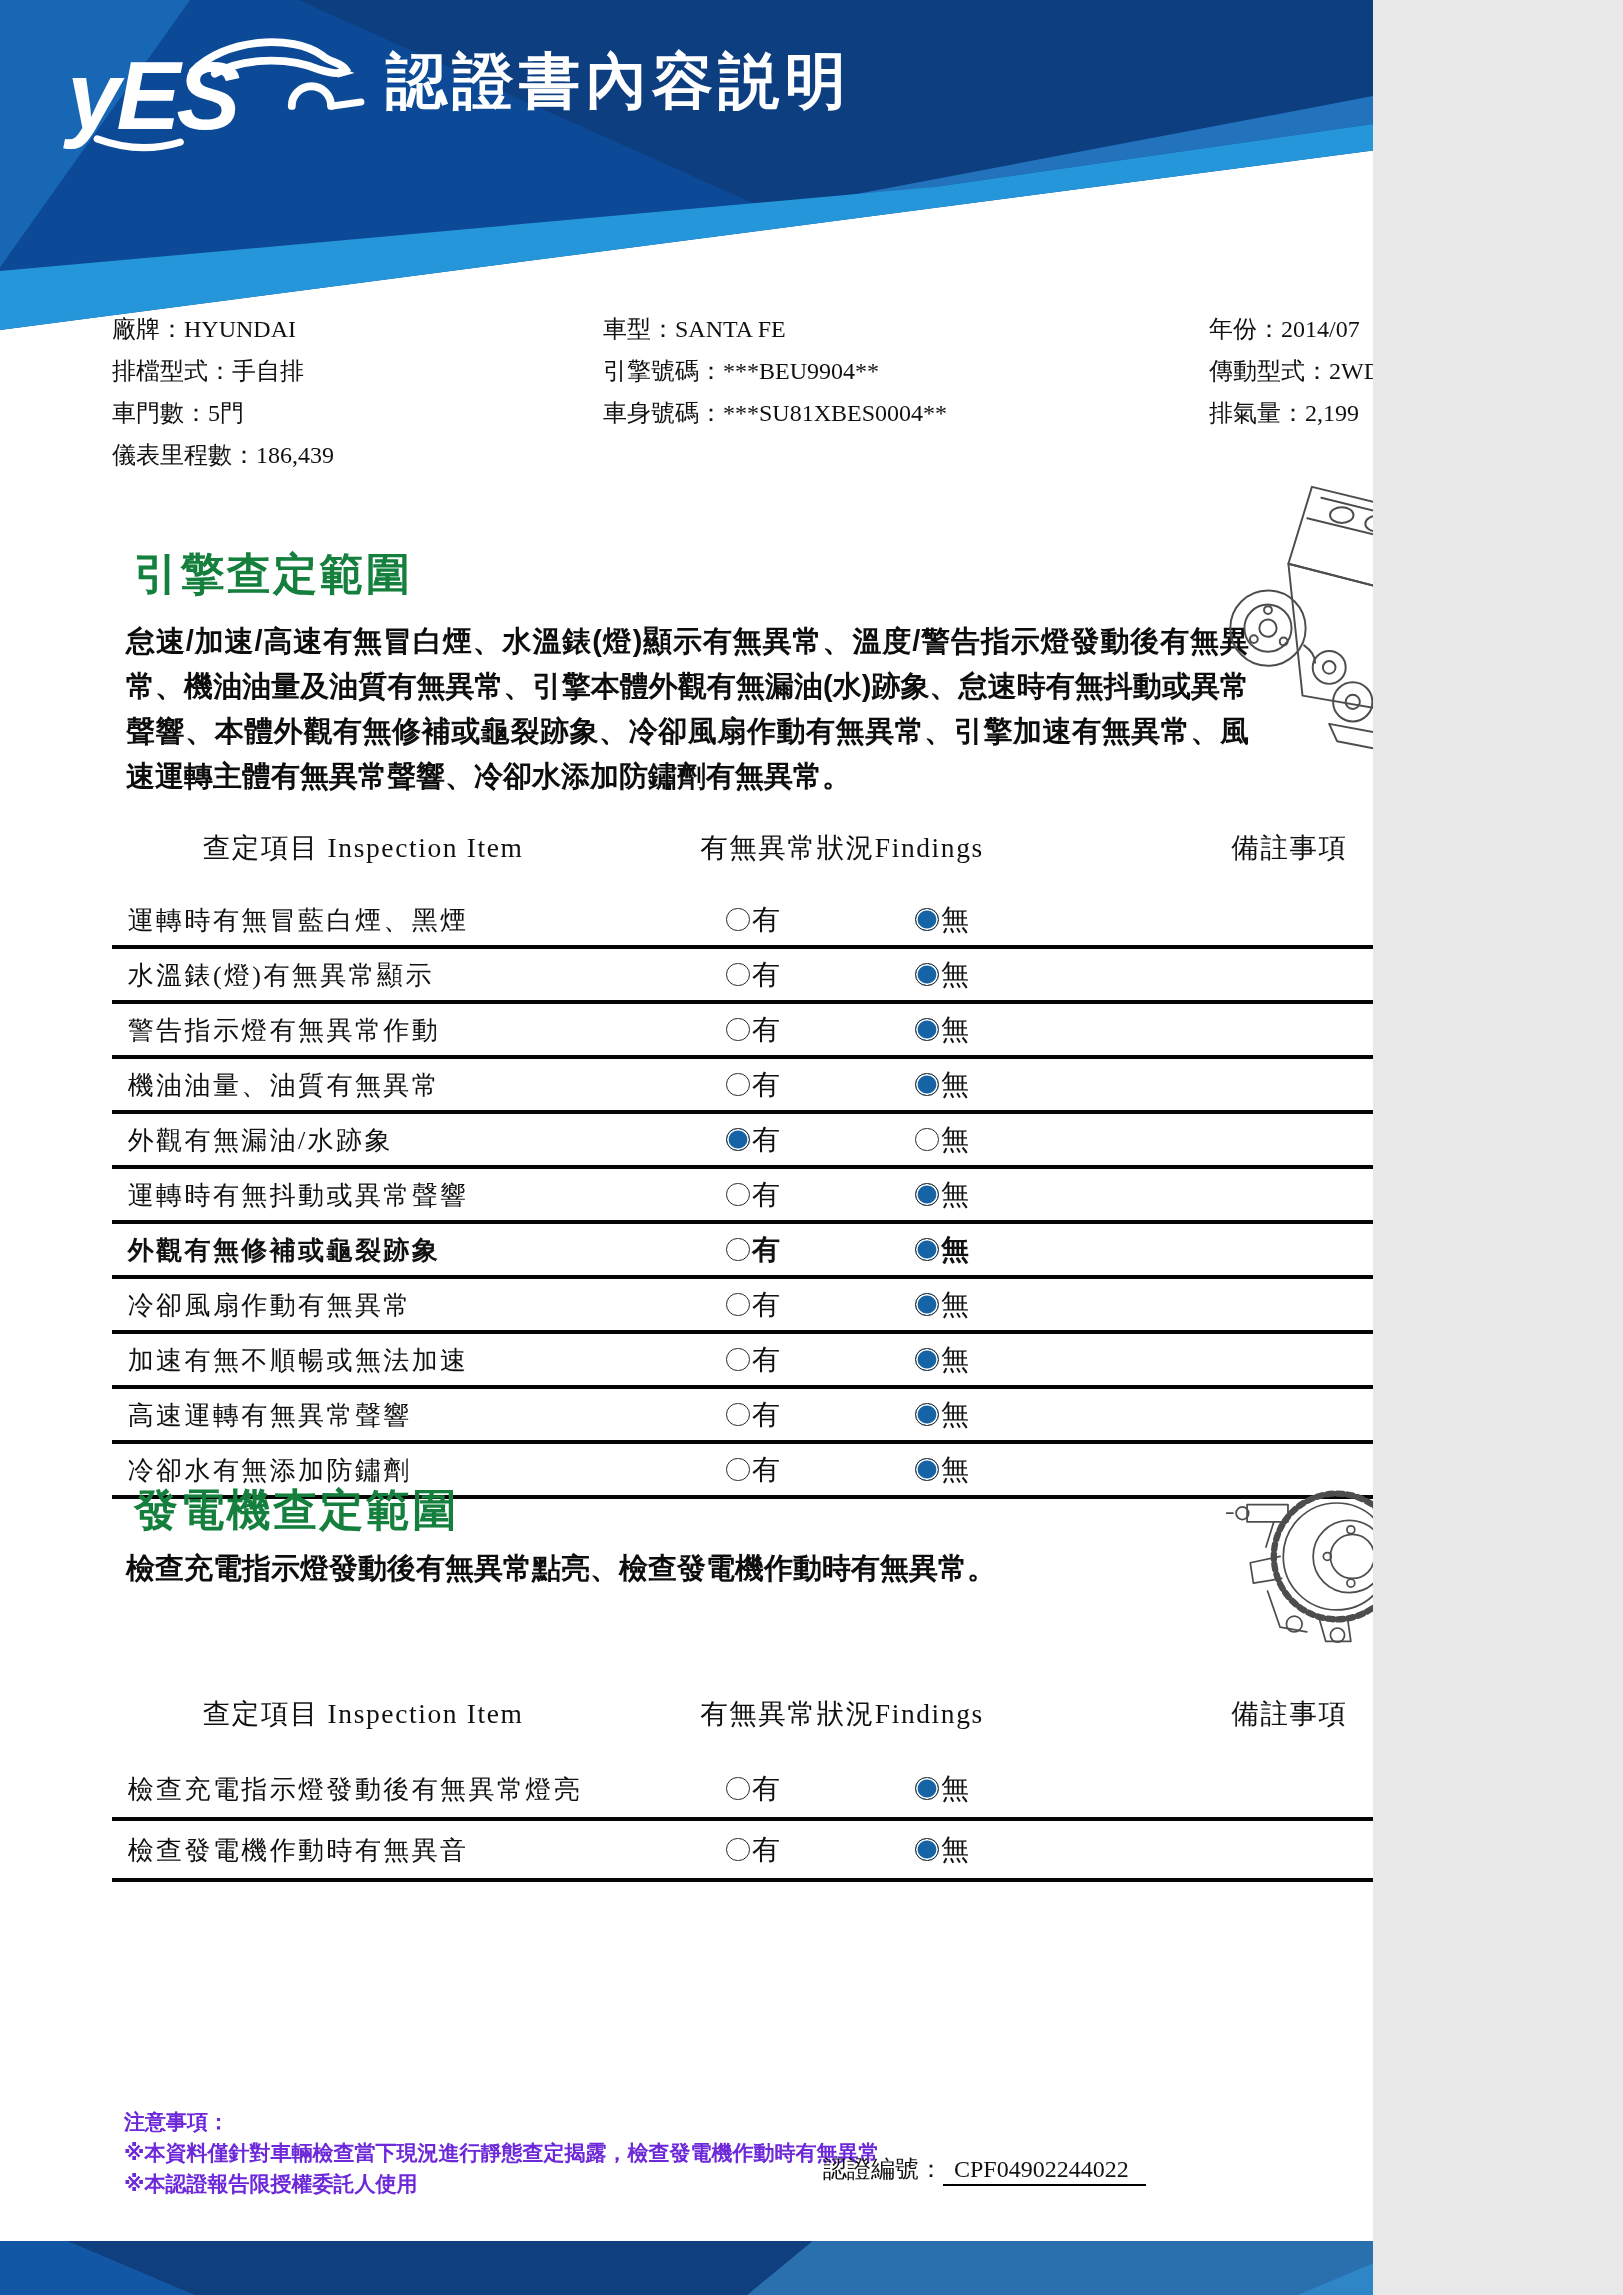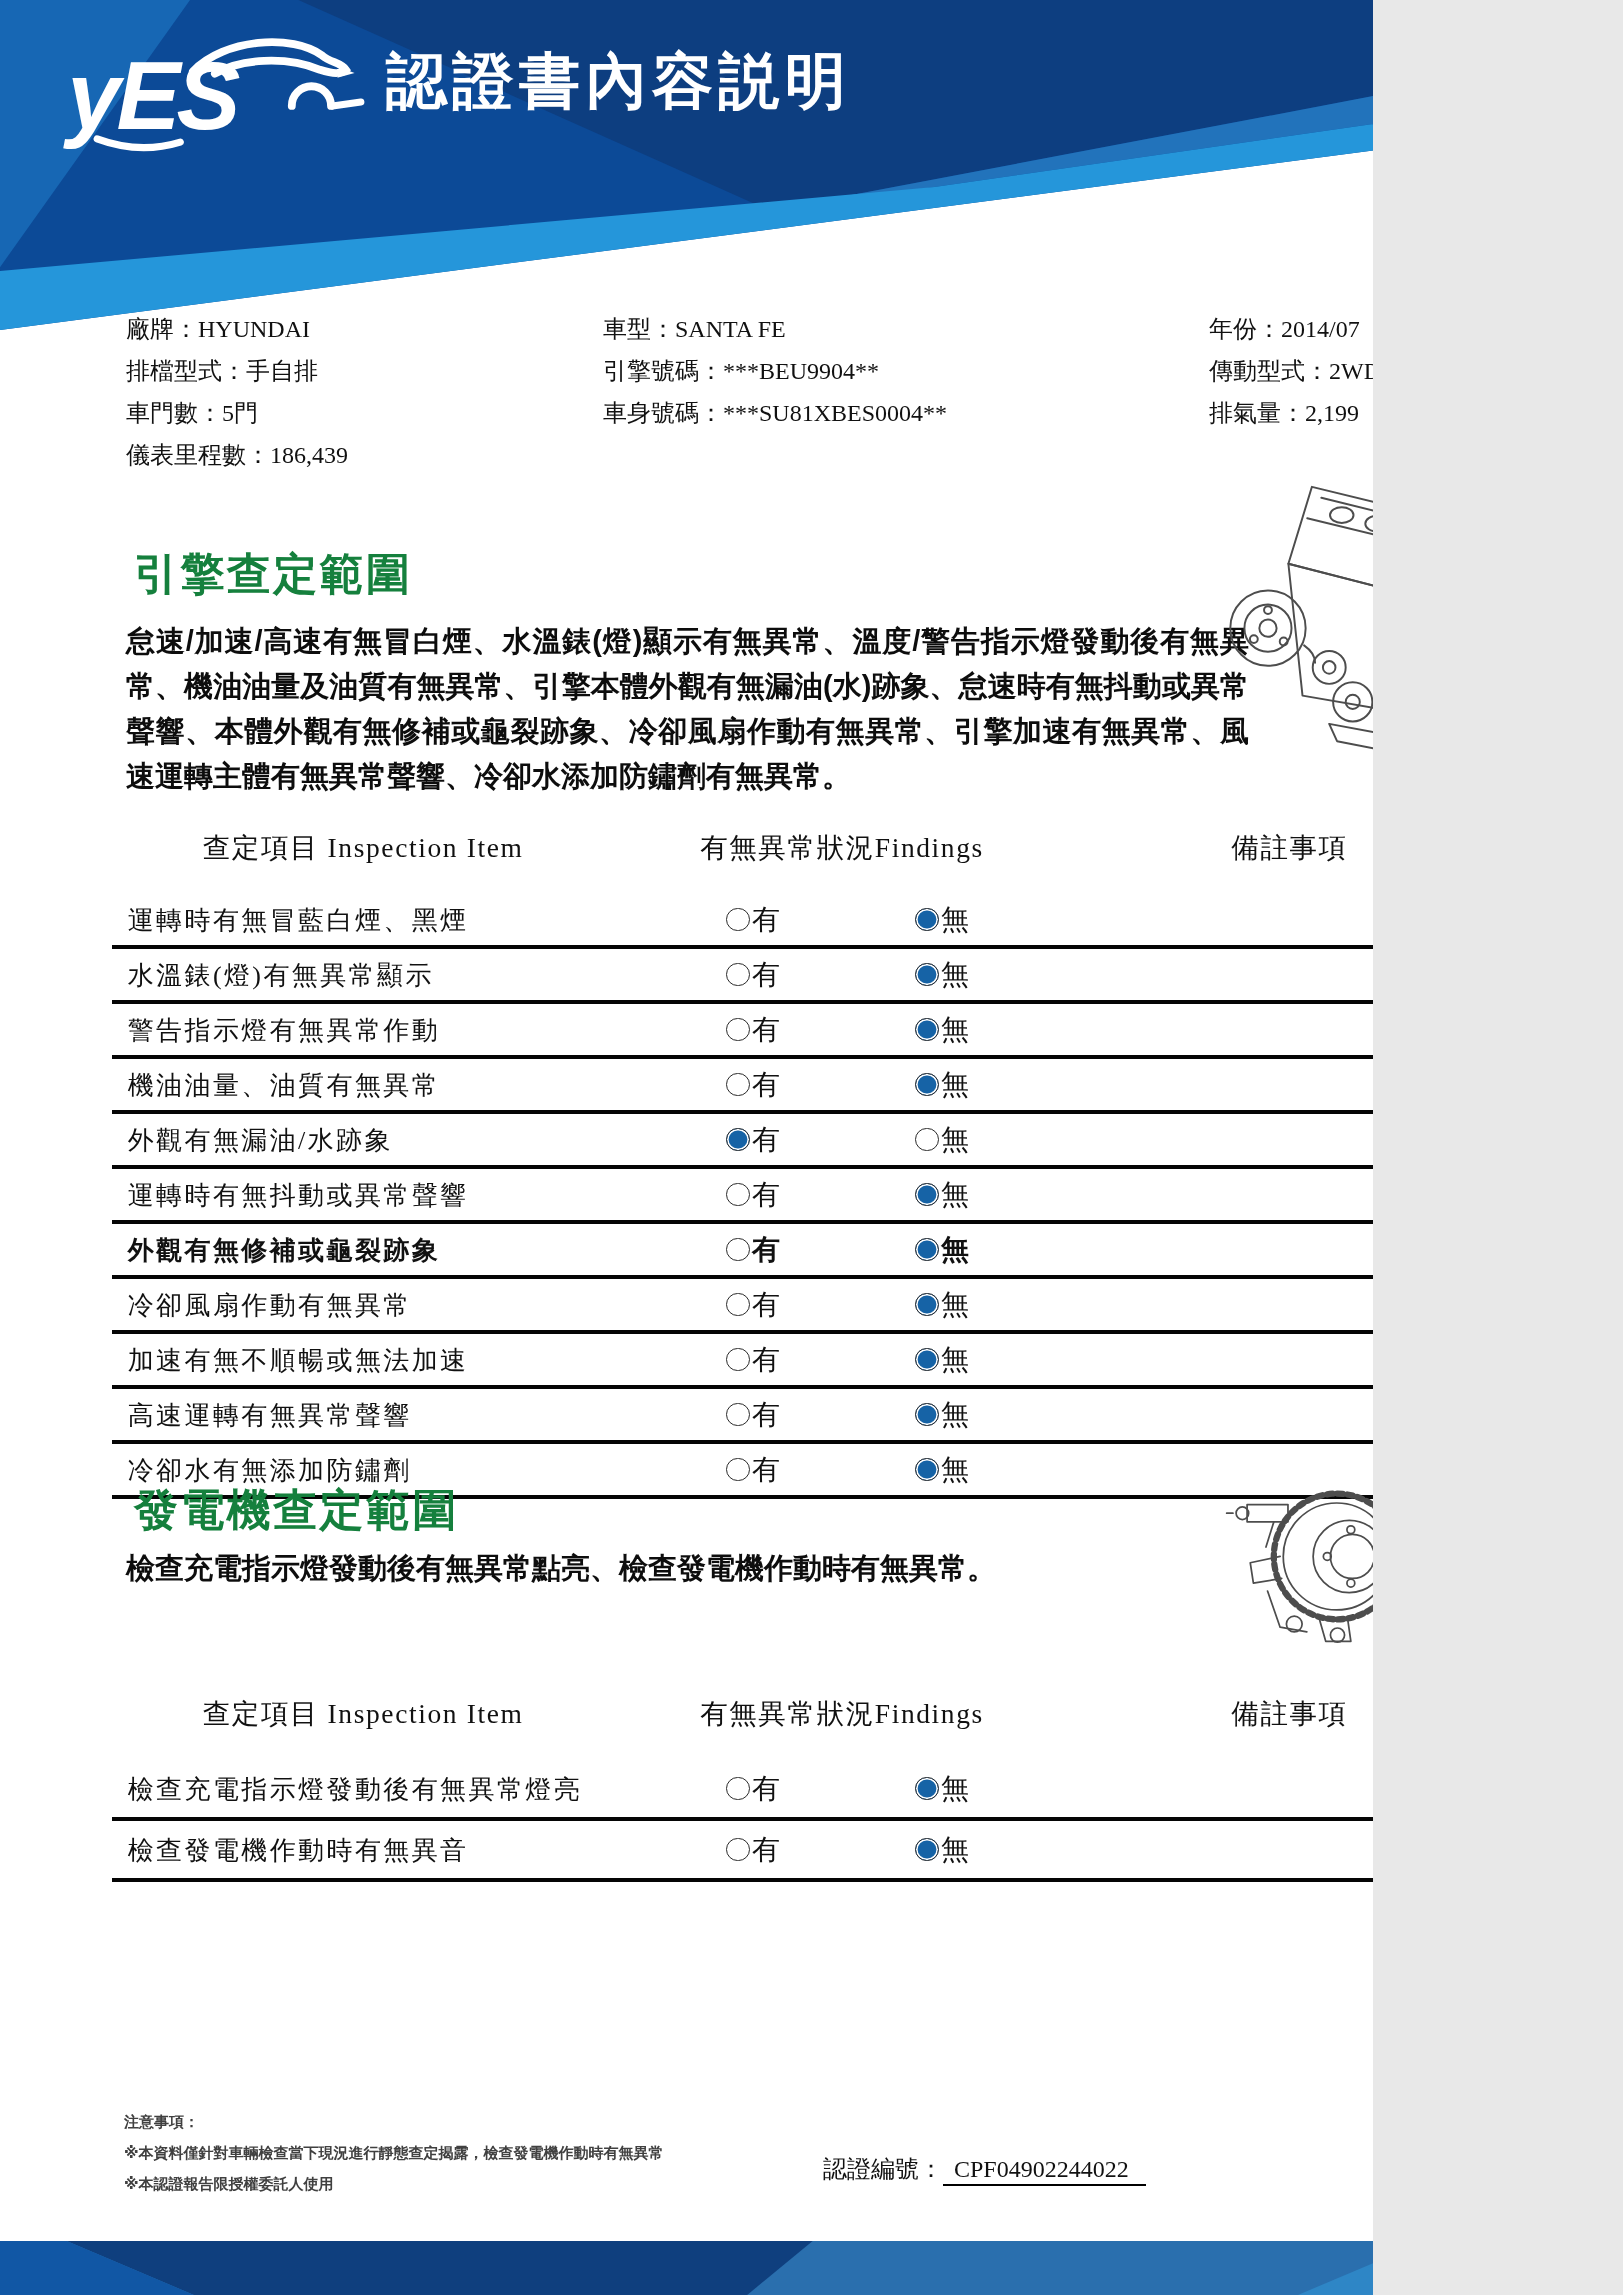--- a/index.html
+++ b/index.html
@@ -40,22 +40,22 @@
   .radio{display:inline-block;width:23.6px;height:23.6px;border-radius:50%;
          border:1.6px solid #2a2a2a;background:#ffffff;box-sizing:border-box;}
   .radio.on{background:#1663A6;box-shadow:inset 0 0 0 1.6px #ffffff;}
   .opt-label{font-size:28px;margin-left:2.4px;}
 
   
   .illus{position:absolute;}
   .illus svg{display:block;}
 
   
-  #notes{position:absolute;left:124px;top:2106px;color:#404040;font-weight:bold;
-         font-size:15px;line-height:31px;}
+  #notes{position:absolute;left:124px;top:2106px;color:#6d28d9;font-weight:bold;
+         font-size:21px;line-height:31px;}
   #cert-line{position:absolute;left:823px;top:2153px;font-size:24px;white-space:nowrap;}
   #cert-number{border-bottom:2.4px solid #000;padding:0 17.3px 1.6px 11px;}
   #page-number{position:absolute;left:1528px;top:2161px;font-size:33px;color:#111;}
   #footer-svg{position:absolute;left:0;top:2241px;width:1623px;height:55px;}
 </style>
 </head>
 <body>
 
 <div id="page">
 
@@ -75,21 +75,21 @@
         <path d="M294,104 a25,25 0 0 1 50,0" fill="none" stroke="#ffffff" stroke-width="10" stroke-linecap="round"></path>
         <path d="M346,104 L382,99" fill="none" stroke="#ffffff" stroke-width="9" stroke-linecap="round"></path>
       </g>
       <text x="8" y="134" font-family="Liberation Sans, DejaVu Sans, sans-serif" font-size="122" font-weight="bold" font-style="italic" letter-spacing="-5" fill="#ffffff">yES</text>
       <path d="M46,146 Q100,166 152,150" fill="none" stroke="#ffffff" stroke-width="9" stroke-linecap="round"></path>
     </svg>
   </div>
 
   <div id="page-title">認證書內容説明</div>
 
-  <div class="info-col serif" style="left:126px;">
+  <div class="info-col serif" style="left:112px;">
     <div class="info-line"><span>廠牌</span><span>：</span><span>HYUNDAI</span></div>
     <div class="info-line"><span>排檔型式</span><span>：</span><span>手自排</span></div>
     <div class="info-line"><span>車門數</span><span>：</span><span>5門</span></div>
     <div class="info-line"><span>儀表里程數</span><span>：</span><span>186,439</span></div>
   </div>
   <div class="info-col serif" style="left:603px;">
     <div class="info-line"><span>車型</span><span>：</span><span>SANTA FE</span></div>
     <div class="info-line"><span>引擎號碼</span><span>：</span><span>***BEU9904**</span></div>
     <div class="info-line"><span>車身號碼</span><span>：</span><span>***SU81XBES0004**</span></div>
   </div>

